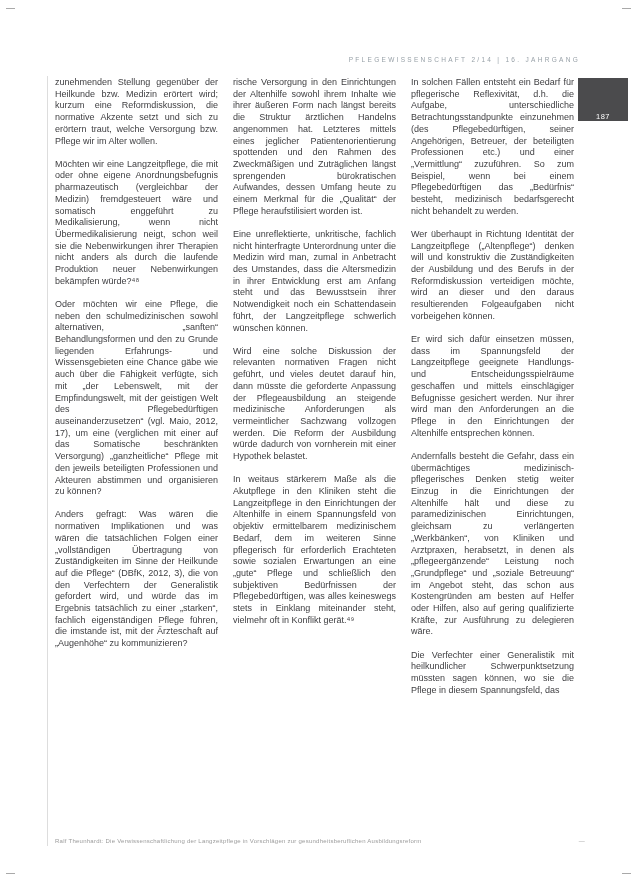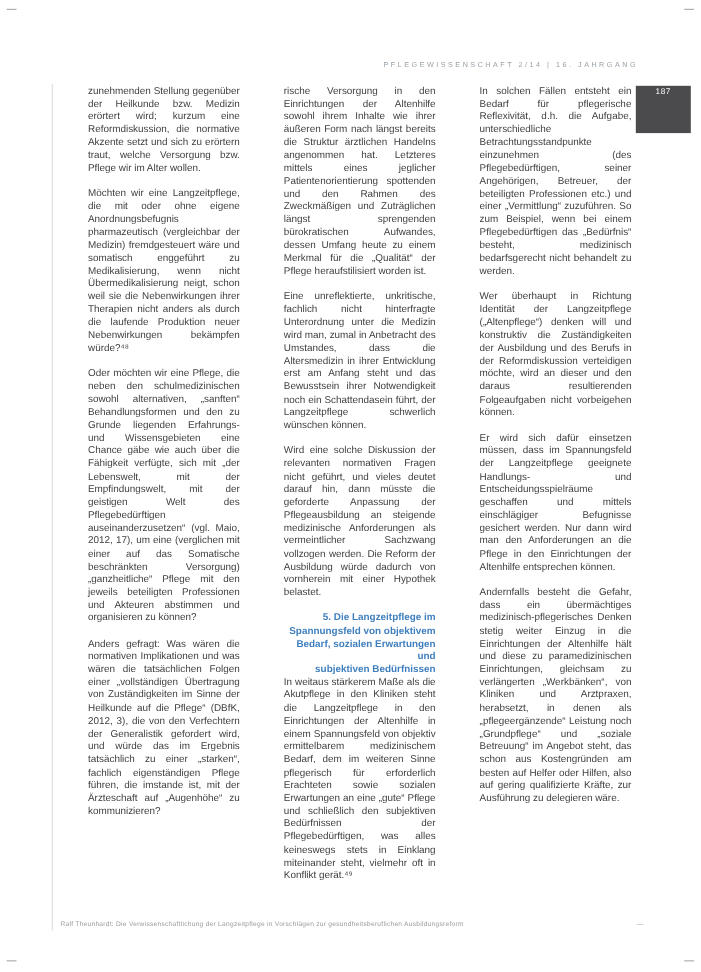--- a/index.html
+++ b/index.html
@@ -10,28 +10,28 @@
   .crop { position:absolute; background:#a9a9a9; }
   .crop.h { width:9px; height:1px; }
   .journal-header {
     position:absolute; top:56px; right:57px;
     font-size:6.5px; letter-spacing:2.3px; color:#98a1a8;
     text-transform:uppercase; white-space:nowrap;
   }
   .page-badge {
     position:absolute; top:78px; left:578px; width:50px; height:43px;
     background:var(--badge,#4b4b4d); color:#ffffff;
-    display:flex; align-items:flex-start; justify-content:center;
+    display:flex; align-items:flex-end; justify-content:center;
     font-size:7.5px; letter-spacing:0.5px;
   }
   .margin-rule { position:absolute; left:47px; top:76px; width:1px; height:770px; background:#dddddd; }
   .columns { position:absolute; left:55px; top:77px; width:519px; display:flex; gap:15px; }
   .col {
     width:163px; font-size:9px; line-height:11.7px;
-    text-align:justify; hyphens:auto;margin-left:25px; -webkit-hyphens:auto;
+    text-align:justify; hyphens:auto; -webkit-hyphens:auto;
   }
   .col p { margin:0 0 11.5px 0; }
   .col p:last-child { margin-bottom:0; }
   .section-heading {
     color:var(--accent,#3f7fbe); font-weight:600; text-align:right;
     line-height:11.7px; margin:0;
   }
   .footer {
     position:absolute; left:55px; top:838px; width:530px;
     font-size:6px; color:#9b9b9b; letter-spacing:0.25px;
@@ -62,34 +62,29 @@
       <p>zunehmenden Stellung gegenüber der Heilkunde bzw. Medizin erörtert wird; kurzum eine Reformdiskussion, die normative Akzente setzt und sich zu erörtern traut, welche Versorgung bzw. Pflege wir im Alter wollen.</p>
       <p>Möchten wir eine Langzeitpflege, die mit oder ohne eigene Anordnungsbefugnis pharmazeutisch (vergleichbar der Medizin) fremdgesteuert wäre und somatisch enggeführt zu Medikalisierung, wenn nicht Übermedikalisierung neigt, schon weil sie die Nebenwirkungen ihrer Therapien nicht anders als durch die laufende Produktion neuer Nebenwirkungen bekämpfen würde?⁴⁸</p>
       <p>Oder möchten wir eine Pflege, die neben den schulmedizinischen sowohl alternativen, „sanften“ Behandlungsformen und den zu Grunde liegenden Erfahrungs- und Wissensgebieten eine Chance gäbe wie auch über die Fähigkeit verfügte, sich mit „der Lebenswelt, mit der Empfindungswelt, mit der geistigen Welt des Pflegebedürftigen auseinanderzusetzen“ (vgl. Maio, 2012, 17), um eine (verglichen mit einer auf das Somatische beschränkten Versorgung) „ganzheitliche“ Pflege mit den jeweils beteiligten Professionen und Akteuren abstimmen und organisieren zu können?</p>
       <p>Anders gefragt: Was wären die normativen Implikationen und was wären die tatsächlichen Folgen einer „vollständigen Übertragung von Zuständigkeiten im Sinne der Heilkunde auf die Pflege“ (DBfK, 2012, 3), die von den Verfechtern der Generalistik gefordert wird, und würde das im Ergebnis tatsächlich zu einer „starken“, fachlich eigenständigen Pflege führen, die imstande ist, mit der Ärzteschaft auf „Augenhöhe“ zu kommunizieren?</p>
     </div>
 
     <div class="col">
       <p>rische Versorgung in den Einrichtungen der Altenhilfe sowohl ihrem Inhalte wie ihrer äußeren Form nach längst bereits die Struktur ärztlichen Handelns angenommen hat. Letzteres mittels eines jeglicher Patientenorientierung spottenden und den Rahmen des Zweckmäßigen und Zuträglichen längst sprengenden bürokratischen Aufwandes, dessen Umfang heute zu einem Merkmal für die „Qualität“ der Pflege heraufstilisiert worden ist.</p>
       <p>Eine unreflektierte, unkritische, fachlich nicht hinterfragte Unterordnung unter die Medizin wird man, zumal in Anbetracht des Umstandes, dass die Altersmedizin in ihrer Entwicklung erst am Anfang steht und das Bewusstsein ihrer Notwendigkeit noch ein Schattendasein führt, der Langzeitpflege schwerlich wünschen können.</p>
       <p>Wird eine solche Diskussion der relevanten normativen Fragen nicht geführt, und vieles deutet darauf hin, dann müsste die geforderte Anpassung der Pflegeausbildung an steigende medizinische Anforderungen als vermeintlicher Sachzwang vollzogen werden. Die Reform der Ausbildung würde dadurch von vornherein mit einer Hypothek belastet.</p>
-      <div class="section-heading">
-        <div>5. Die Langzeitpflege im</div>
-        <div>Spannungsfeld von objektivem</div>
-        <div>Bedarf, sozialen Erwartungen und</div>
-        <div>subjektiven Bedürfnissen</div>
-      </div>
       <p>In weitaus stärkerem Maße als die Akutpflege in den Kliniken steht die Langzeitpflege in den Einrichtungen der Altenhilfe in einem Spannungsfeld von objektiv ermittelbarem medizinischem Bedarf, dem im weiteren Sinne pflegerisch für erforderlich Erachteten sowie sozialen Erwartungen an eine „gute“ Pflege und schließlich den subjektiven Bedürfnissen der Pflegebedürftigen, was alles keineswegs stets in Einklang miteinander steht, vielmehr oft in Konflikt gerät.⁴⁹</p>
     </div>
 
     <div class="col">
       <p>In solchen Fällen entsteht ein Bedarf für pflegerische Reflexivität, d.h. die Aufgabe, unterschiedliche Betrachtungsstandpunkte einzunehmen (des Pflegebedürftigen, seiner Angehörigen, Betreuer, der beteiligten Professionen etc.) und einer „Vermittlung“ zuzuführen. So zum Beispiel, wenn bei einem Pflegebedürftigen das „Bedürfnis“ besteht, medizinisch bedarfsgerecht nicht behandelt zu werden.</p>
       <p>Wer überhaupt in Richtung Identität der Langzeitpflege („Altenpflege“) denken will und konstruktiv die Zuständigkeiten der Ausbildung und des Berufs in der Reformdiskussion verteidigen möchte, wird an dieser und den daraus resultierenden Folgeaufgaben nicht vorbeigehen können.</p>
-      <p>Er wird sich dafür einsetzen müssen, dass im Spannungsfeld der Langzeitpflege geeignete Handlungs- und Entscheidungsspielräume geschaffen und mittels einschlägiger Befugnisse gesichert werden. Nur dann wird man den Anforderungen an die Pflege in den Einrichtungen der Altenhilfe entsprechen können.</p>
+      <p>Er wird sich dafür einsetzen müssen, dass im Spannungsfeld der Langzeitpflege geeignete Handlungs- und Entscheidungsspielräume geschaffen und mittels einschlägiger Befugnisse gesichert werden. Nur ihrer wird man den Anforderungen an die Pflege in den Einrichtungen der Altenhilfe entsprechen können.</p>
       <p>Andernfalls besteht die Gefahr, dass ein übermächtiges medizinisch-pflegerisches Denken stetig weiter Einzug in die Einrichtungen der Altenhilfe hält und diese zu paramedizinischen Einrichtungen, gleichsam zu verlängerten „Werkbänken“, von Kliniken und Arztpraxen, herabsetzt, in denen als „pflegeergänzende“ Leistung noch „Grundpflege“ und „soziale Betreuung“ im Angebot steht, das schon aus Kostengründen am besten auf Helfer oder Hilfen, also auf gering qualifizierte Kräfte, zur Ausführung zu delegieren wäre.</p>
+      <p>Die Verfechter einer Generalistik mit heilkundlicher Schwerpunktsetzung müssten sagen können, wo sie die Pflege in diesem Spannungsfeld, das</p>
     </div>
 
   </div>
 
   <div class="footer">
     <span>Ralf Theunhardt: Die Verwissenschaftlichung der Langzeitpflege in Vorschlägen zur gesundheitsberuflichen Ausbildungsreform</span>
     <span>—</span>
   </div>
 
 </div>

